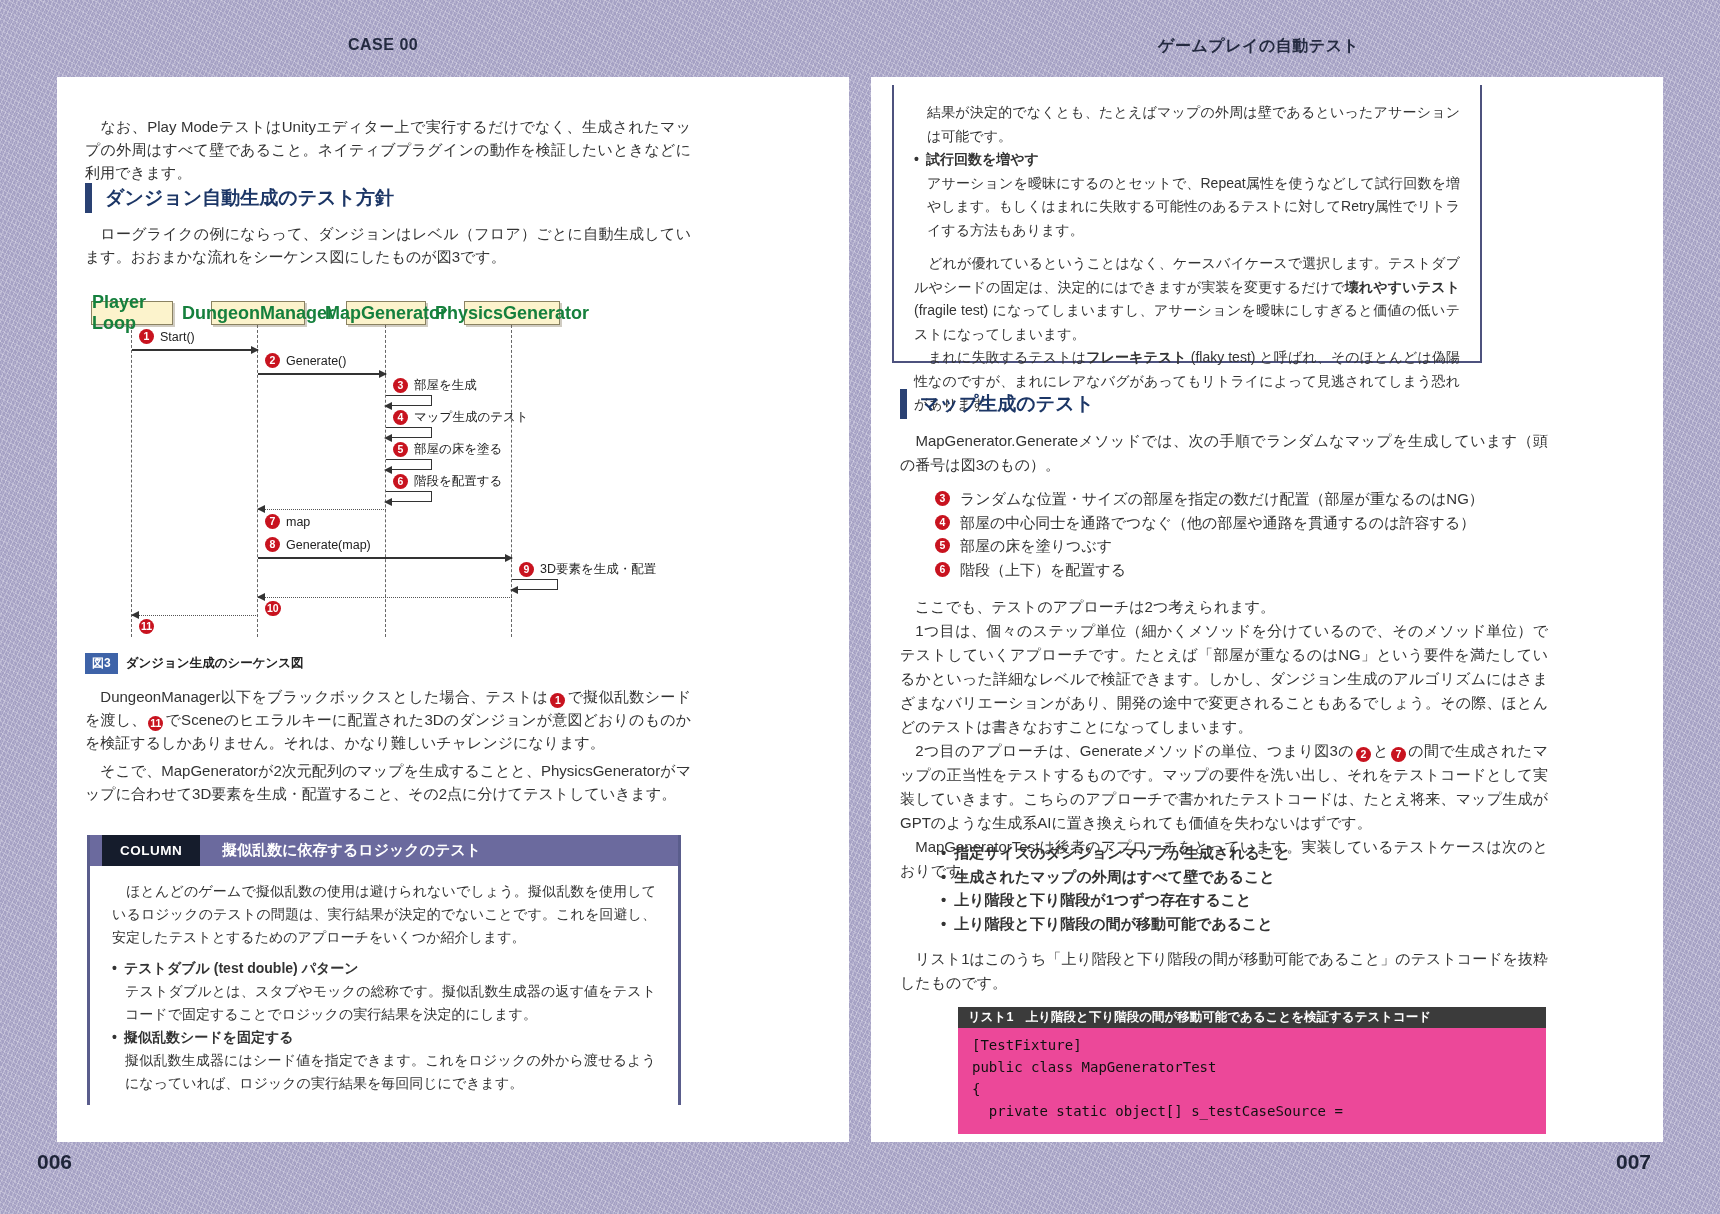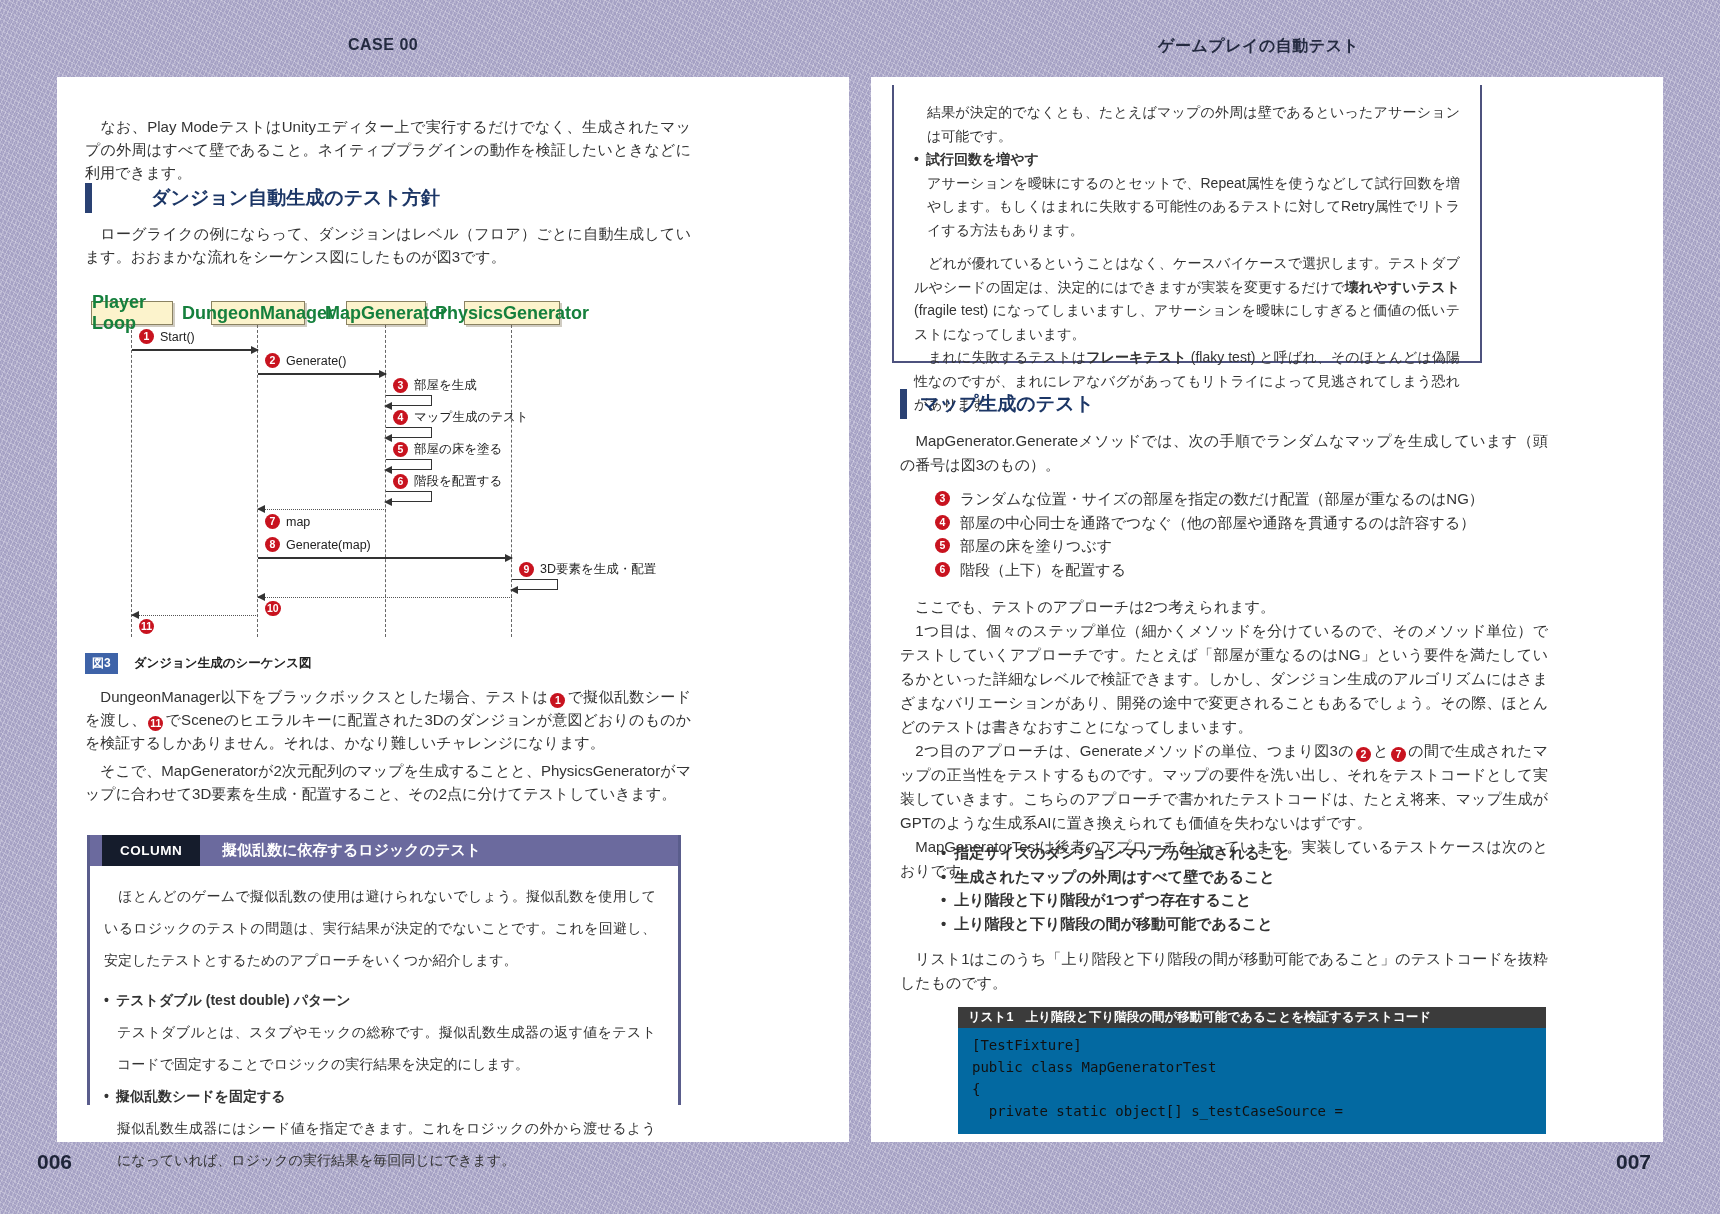--- a/index.html
+++ b/index.html
@@ -38,31 +38,31 @@
   .mlabel{position:absolute;display:flex;align-items:center;gap:4px;font-size:12.5px;color:#222;white-space:nowrap;}
   .ml{position:absolute;height:0;}
   .ml.solid{border-top:2px solid #333;}
   .ml.ret{border-top:1.5px dotted #555;}
   .ah{position:absolute;width:0;height:0;border-top:4px solid transparent;border-bottom:4px solid transparent;}
   .ah.r{right:-1px;top:-5px;border-left:8px solid #333;}
   .ah.l{left:-1px;top:-5px;border-right:8px solid #333;}
   .loop{position:absolute;width:46px;height:11px;border:1.5px solid #333;border-left:none;}
   .loop .ah{left:-2px;bottom:-5px;border-right:8px solid #333;}
 
-  .figcap{position:absolute;display:flex;align-items:center;gap:16px;font-size:12.5px;font-weight:bold;color:#222;}
+  .figcap{position:absolute;display:flex;align-items:center;gap:8px;font-size:12.5px;font-weight:bold;color:#222;}
   .fig-badge{background:#3e63a8;color:#fff;padding:2px 7px;font-size:12px;font-weight:bold;}
 
   
   .col-box{position:absolute;left:30px;top:758px;width:594px;height:270px;
     border-left:3px solid #5a5d8c;border-right:3px solid #5a5d8c;}
   .col-head{display:flex;align-items:center;background:#6b6a9e;height:31px;}
   .col-label{background:#151c2c;color:#fff;height:31px;display:flex;align-items:center;
     padding:0 18px;margin-left:12px;font-weight:bold;font-size:13.5px;letter-spacing:.5px;}
   .col-title{color:#fff;font-weight:bold;font-size:15px;margin-left:22px;}
-  .col-body{padding:14px 22px 0 14px;font-size:14px;line-height:32px;text-align:justify;}
+  .col-body{padding:14px 22px 0 22px;font-size:14px;line-height:23px;text-align:justify;}
   .citem-title{font-weight:bold;}
   .citem-title::before{content:"•";margin-right:7px;}
   .citem-body{padding-left:13px;}
 
   
   .cont-box{position:absolute;left:21px;top:8px;width:590px;height:278px;
     border:2.5px solid #4d527e;border-top:none;padding:16px 20px 0 20px;
     font-size:14px;line-height:23.5px;text-align:justify;}
   .cont-box p{margin:0;}
   .cont-para{text-indent:0;}
@@ -70,35 +70,35 @@
   
   .step{display:flex;align-items:flex-start;gap:8px;font-size:15px;line-height:23.5px;}
   .step .nbadge{margin-top:4px;}
   .tc{font-weight:bold;font-size:15px;line-height:23.5px;}
   .tc::before{content:"•";margin-right:8px;font-weight:bold;}
 
   
   .listing{position:absolute;left:87px;top:930px;width:588px;}
   .listing-head{background:#3b3b3b;color:#fff;font-size:12.5px;font-weight:bold;
     height:21px;display:flex;align-items:center;padding:0 10px;}
-  .listing-body{background:#0369a1;padding:6px 14px 12px 14px;}
+  .listing-body{background:#ec4899;padding:6px 14px 12px 14px;}
   .code-line{font-family:"DejaVu Sans Mono","Liberation Mono",monospace;font-size:14px;line-height:22px;white-space:pre;color:#111;}
   .bold{font-weight:bold;}
 </style>
 </head>
 <body>
 
 <div class="hdr" style="left:348px;">CASE 00</div>
 <div class="hdr" style="left:1158px;">ゲームプレイの自動テスト</div>
 
 <div class="page" id="page-left">
 
   <div class="body-text" style="left:28px;top:38px;width:606px;">　なお、Play ModeテストはUnityエディター上で実行するだけでなく、生成されたマップの外周はすべて壁であること。ネイティブプラグインの動作を検証したいときなどに利用できます。</div>
 
-  <div class="sec-head" style="left:28px;top:106px;gap:46px;">
+  <div class="sec-head" style="left:28px;top:106px;">
     <div class="sec-bar"></div>
     <div class="sec-title">ダンジョン自動生成のテスト方針</div>
   </div>
 
   <div class="body-text" style="left:28px;top:145px;width:606px;">　ローグライクの例にならって、ダンジョンはレベル（フロア）ごとに自動生成しています。おおまかな流れをシーケンス図にしたものが図3です。</div>
 
   <div class="diagram">
     <div class="ll" style="left:44px;"></div>
     <div class="ll" style="left:170px;"></div>
     <div class="ll" style="left:298px;"></div>

